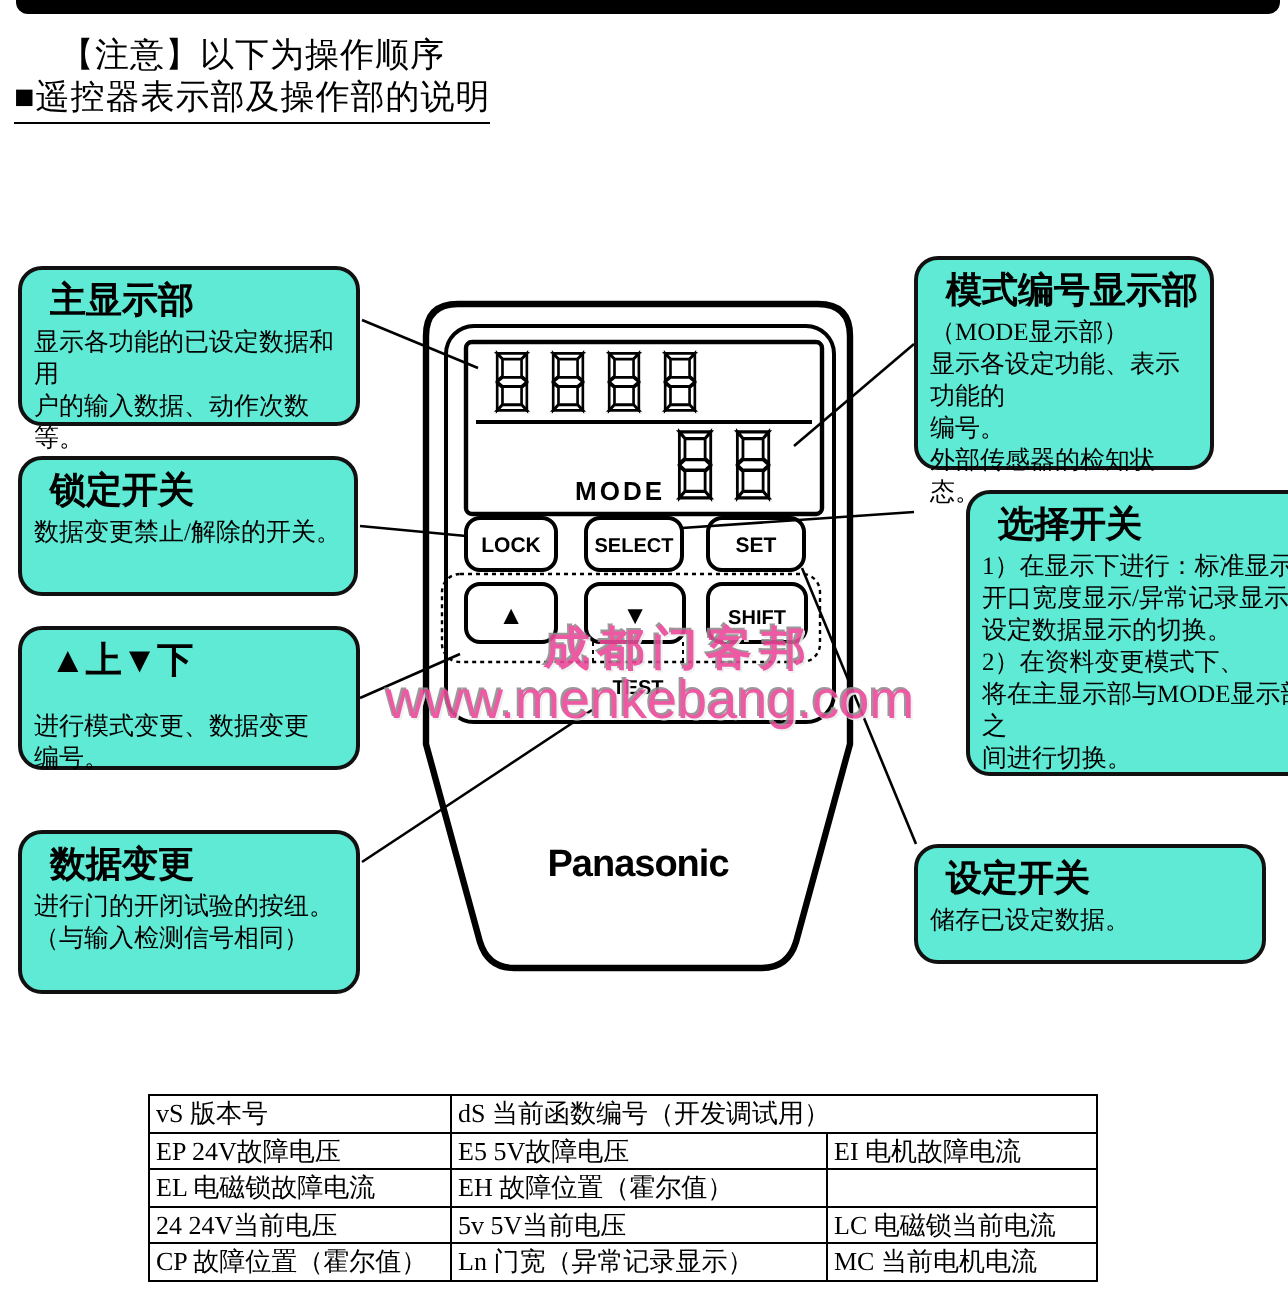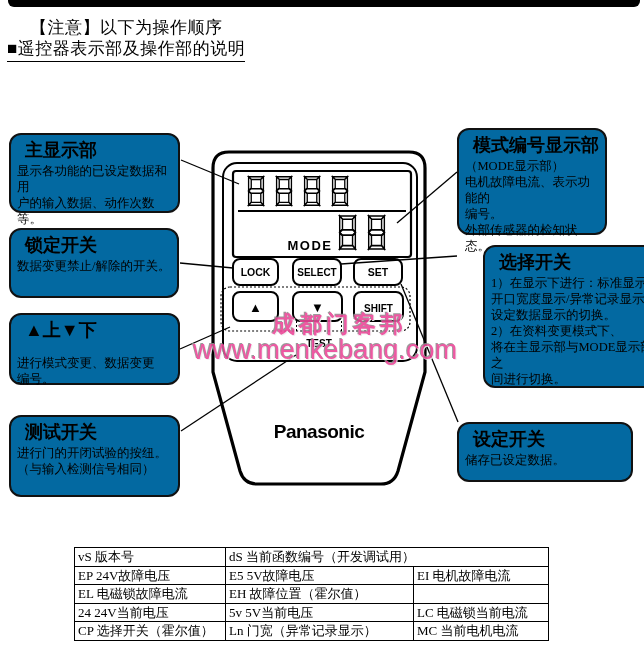--- a/index.html
+++ b/index.html
@@ -8,21 +8,21 @@
   .topbar{position:absolute;left:8px;top:0;width:632px;height:7px;background:#000;
           border-radius:0 0 6px 6px;}
   .notice{position:absolute;left:30px;top:16px;font-size:17px;letter-spacing:0.5px;}
   .sectitle{position:absolute;left:7px;top:37px;font-size:17px;letter-spacing:0.5px;
             border-bottom:1.5px solid #000;padding-bottom:1px;}
   svg.diagram{position:absolute;left:0;top:0;}
   .wm{position:absolute;color:#ec4899;opacity:.9;font-family:"Liberation Sans",sans-serif;
       text-shadow:-1px -1px 0 #8f8f8f,1px 1px 0 #efefef;white-space:nowrap;pointer-events:none;}
   .wm1{left:272px;top:309px;font-size:23px;font-weight:bold;letter-spacing:4px;}
   .wm2{left:193px;top:335px;font-size:27px;text-align:center;}
-  .callout{position:absolute;border:2px solid #111;border-radius:12px;background:#0369a1;
+  .callout{position:absolute;border:2px solid #111;border-radius:12px;background:#5eead4;
            box-sizing:border-box;padding:5px 4px 2px 6px;}
   .callout .ttl{font-family:"Liberation Sans",sans-serif;font-weight:bold;font-size:18px;
                 margin:1px 0 2px 8px;line-height:1.1;}
   .callout .bdy{font-size:12.5px;line-height:16px;white-space:pre-line;}
   .gap .bdy{margin-top:14px;}
   .codes{position:absolute;left:74px;top:547px;border-collapse:collapse;table-layout:fixed;
          font-size:13px;}
   .codes td{border:1px solid #000;height:17.5px;padding:0 0 0 3px;white-space:nowrap;
             overflow:hidden;line-height:1;}
 </style>
@@ -119,29 +119,29 @@
   <div class="callout" style="left:9px;top:228px;width:170px;height:70px;">
     <div class="ttl">锁定开关</div>
     <div class="bdy">数据变更禁止/解除的开关。</div>
   </div>
   <div class="callout gap" style="left:9px;top:313px;width:171px;height:72px;">
     <div class="ttl">▲上▼下</div>
     <div class="bdy">进行模式变更、数据变更
 编号。</div>
   </div>
   <div class="callout" style="left:9px;top:415px;width:171px;height:82px;">
-    <div class="ttl">测试开关</div>
+    <div class="ttl">数据变更</div>
     <div class="bdy">进行门的开闭试验的按纽。
 （与输入检测信号相同）</div>
   </div>
 
   <div class="callout" style="left:457px;top:128px;width:150px;height:107px;">
     <div class="ttl">模式编号显示部</div>
     <div class="bdy">（MODE显示部）
-电机故障电流、表示功能的
+显示各设定功能、表示功能的
 编号。
 外部传感器的检知状态。</div>
   </div>
   <div class="callout" style="left:483px;top:245px;width:176px;height:143px;">
     <div class="ttl">选择开关</div>
     <div class="bdy">1）在显示下进行：标准显示/
 开口宽度显示/异常记录显示/
 设定数据显示的切换。
 2）在资料变更模式下、
 将在主显示部与MODE显示部之
@@ -172,20 +172,20 @@
         <td>EL 电磁锁故障电流</td>
         <td>EH 故障位置（霍尔值）</td>
         <td></td>
       </tr>
       <tr>
         <td>24 24V当前电压</td>
         <td>5v 5V当前电压</td>
         <td>LC 电磁锁当前电流</td>
       </tr>
       <tr>
-        <td>CP 选择开关（霍尔值）</td>
+        <td>CP 故障位置（霍尔值）</td>
         <td>Ln 门宽（异常记录显示）</td>
         <td>MC 当前电机电流</td>
       </tr>
     </tbody>
   </table>
 
 </div>
 
 </body></html>

